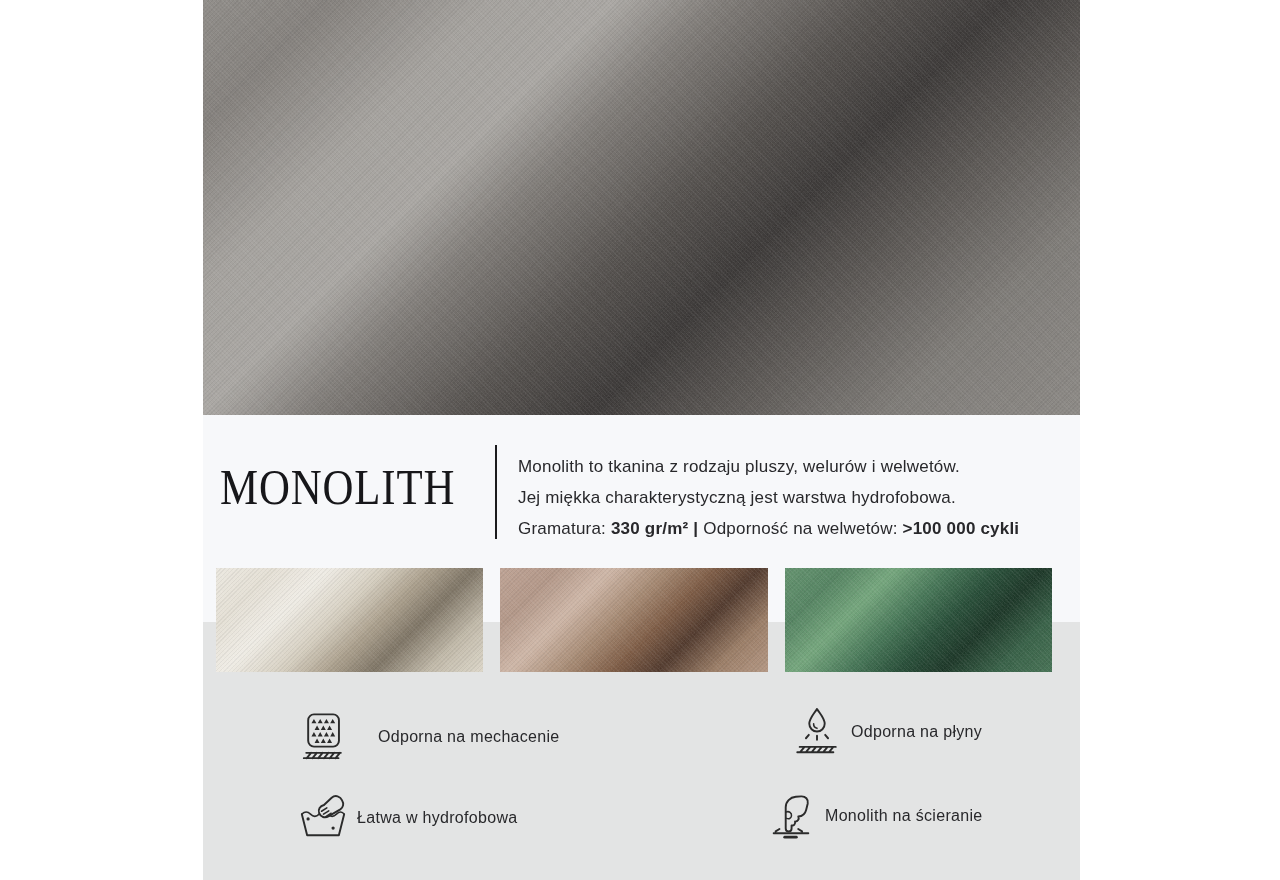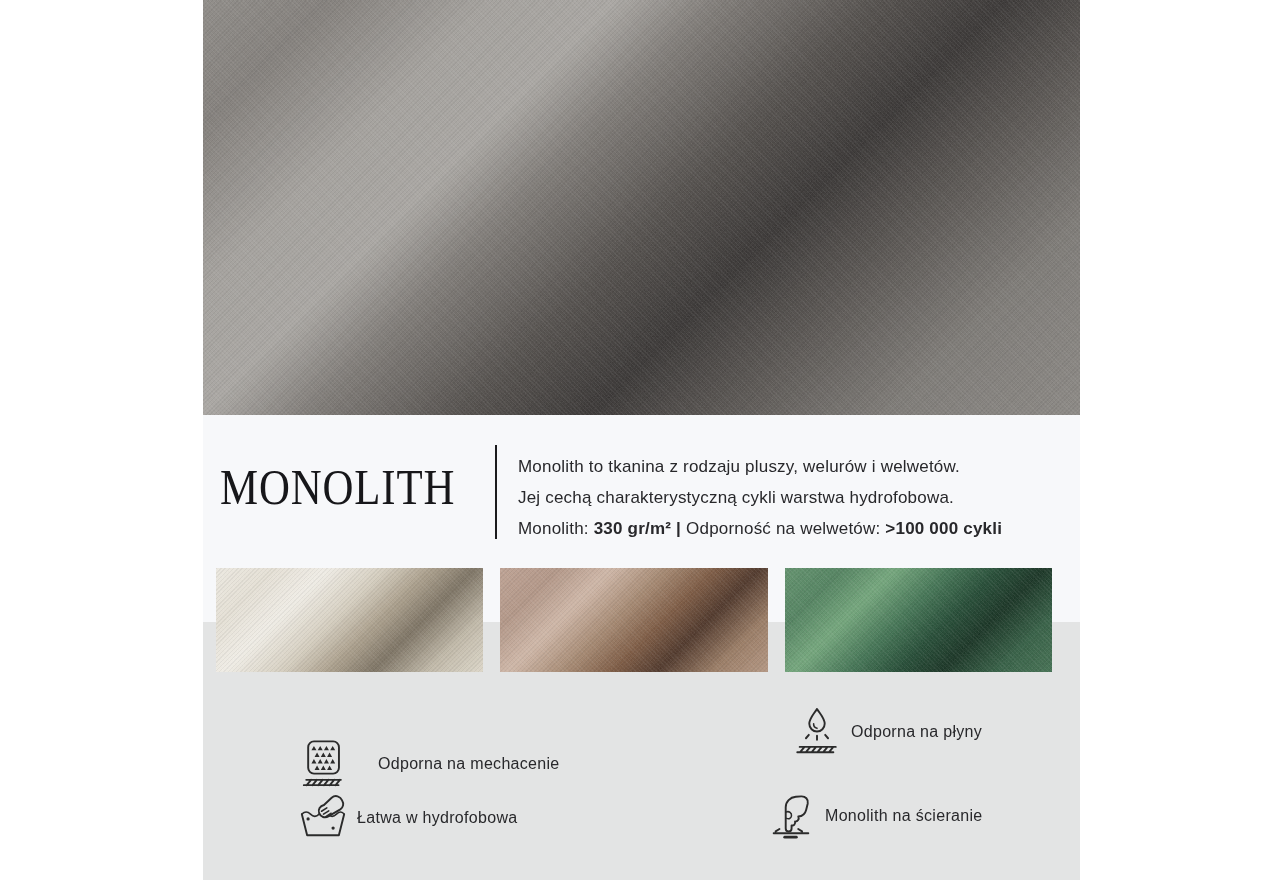--- a/index.html
+++ b/index.html
@@ -56,40 +56,40 @@
       var(--s4,#1f4831) 58%,var(--s5,#132f1f) 70%,var(--s6,#305c41) 85%,var(--s7,#406e4f) 100%);}
   
   .feature{position:absolute;display:flex;align-items:center;gap:9px;height:60px;}
   .feature .ficon{width:50px;height:56px;flex:0 0 50px;display:flex;align-items:center;justify-content:center;}
   .feature svg{display:block;}
   .feature svg .st{stroke:var(--icon_stroke,#2b2b2b);stroke-width:2;fill:none;stroke-linecap:round;stroke-linejoin:round;}
   .feature svg .thin{stroke-width:1.6;}
   .feature svg .fl{fill:var(--icon_stroke,#2b2b2b);stroke:none;}
   .feature svg .hand-bg{fill:var(--features_bg,#e3e4e4);}
   .feature .flabel{font-size:16px;letter-spacing:.3px;color:var(--text_color,#28282b);white-space:nowrap;}
-  .f-pilling{left:300px;top:734px;gap:28px;}
+  .f-pilling{left:300px;top:707px;gap:28px;}
   .f-liquid{left:792px;top:702px;}
   .f-clean{left:298px;top:788px;}
   .f-abrasion{left:766px;top:786px;}
 </style>
 </head>
 <body style="--page_bg: #ffffff; --info_bg: #f7f8fa; --features_bg: #e3e4e4; --title_color: #17171a; --text_color: #28282b; --divider_color: #1b1b1d; --icon_stroke: #2b2b2b;">
 
 <main class="column">
   <div class="hero fabric" style="--g0: #8d8a86; --g1: #817d79; --g2: #a3a09c; --g3: #a9a6a2; --g4: #7d7975; --g5: #4f4b48; --g6: #343130; --g7: #54504d; --g8: #7b7874; --g9: #898682;">
     <div class="noise"></div>
   </div>
 
   <section class="info">
     <h1 class="title">MONOLITH</h1>
     <div class="divider"></div>
     <div class="desc">
       <p>Monolith to tkanina z rodzaju pluszy, welurów i welwetów.</p>
-      <p>Jej cechą charakterystyczną cykli warstwa hydrofobowa.</p>
-      <p class="specs"><span>Monolith:</span> <b>330 gr/m²</b><b class="sep">|</b><span>Odporność na welwetów:</span> <b>&gt;100 000 cykli</b></p>
+      <p>Jej miękka charakterystyczną jest warstwa hydrofobowa.</p>
+      <p class="specs"><span>Gramatura:</span> <b>330 gr/m²</b><b class="sep">|</b><span>Odporność na welwetów:</span> <b>&gt;100 000 cykli</b></p>
     </div>
   </section>
 
   <section class="features-bg"></section>
 </main>
 
 <div class="swatch s0 fabric" style="--s0: #efece3; --s1: #e8e3d8; --s2: #f3f0e9; --s3: #d9d2c3; --s4: #ab9f8b; --s5: #7a7060; --s6: #c2baa9; --s7: #dfd9cb;">
     <div class="noise"></div>
   </div>
 <div class="swatch s1 fabric" style="--s0: #bfa293; --s1: #b39686; --s2: #d0b7a7; --s3: #a5876f; --s4: #7b573f; --s5: #4b3225; --s6: #997a62; --s7: #b49681;">

